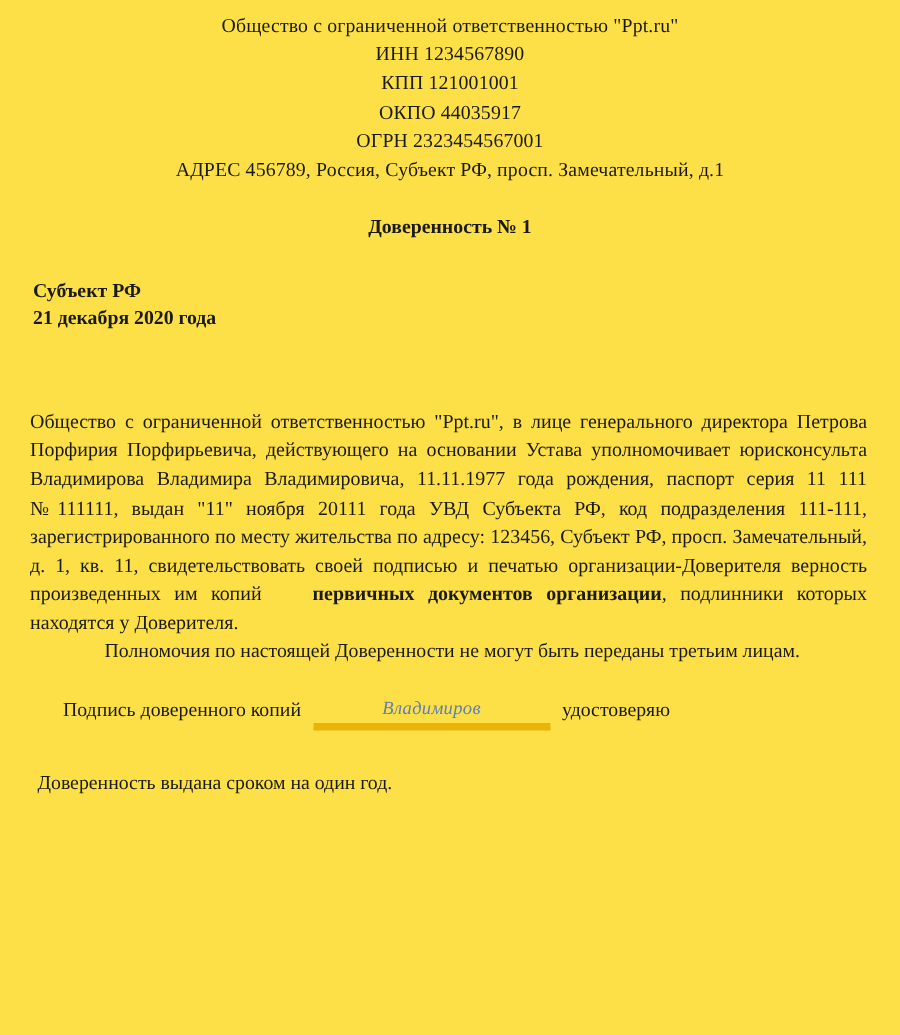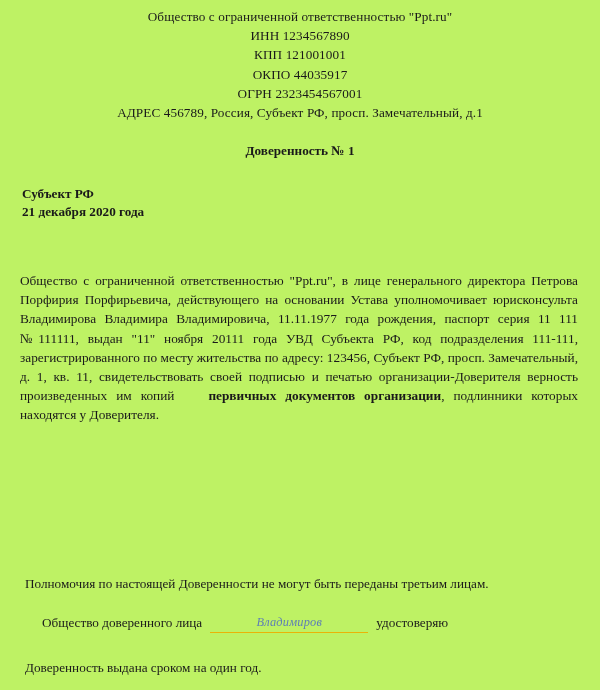--- a/index.html
+++ b/index.html
@@ -10,21 +10,21 @@
   }
   body {
     font-family: "Liberation Serif", "DejaVu Serif", serif;
     color: #1a1a1a;
   }
   .page {
     position: relative;
     width: 600px;
     height: 690px;
     margin: 0 auto;
-    background: #bef264;
+    background: #fde047;
     overflow: hidden;
     box-sizing: border-box;
   }
 
   
   .letterhead {
     padding-top: 7px;
     text-align: center;
   }
   .letterhead .lh-line {
@@ -65,41 +65,41 @@
     font-size: 13.3px;
     line-height: 19.1px;
     text-align: justify;
     text-justify: inter-word;
     margin: 0;
   }
   .body-para b { font-weight: bold; margin-left: 25px; }
 
   
   .clause-powers {
-    margin-top: 150px;
     padding: 0 22px 0 25px;
     font-size: 13.2px;
     line-height: 19px;
+    text-align: center;
   }
 
   .sign-line-row {
     margin-top: 20px;
     padding-left: 42px;
     font-size: 13.2px;
     line-height: 19px;
     display: flex;
     align-items: baseline;
     white-space: nowrap;
   }
   .sig-slot {
     display: inline-block;
     width: 158px;
     margin: 0 8px;
     text-align: center;
-    border-bottom: 1px solid #eab308;
+    border-bottom: 5px solid #eab308;
     position: relative;
     top: -1px;
   }
   .sig-ink {
     font-family: "Liberation Serif", "DejaVu Serif", serif;
     font-style: italic;
     font-size: 12.4px;
     color: #5f7fb5;
     letter-spacing: 0.2px;
   }
@@ -132,20 +132,20 @@
     <span>21 декабря 2020 года</span>
   </div>
 
   <div class="body-block">
     <p class="body-para"><span>Общество с ограниченной ответственностью "Ppt.ru", в лице генерального директора Петрова Порфирия Порфирьевича, действующего на основании Устава уполномочивает юрисконсульта Владимирова Владимира Владимировича, 11.11.1977 года рождения, паспорт серия 11 111 №111111, выдан "11" ноября 20111 года УВД Субъекта РФ, код подразделения 111-111, зарегистрированного по месту жительства по адресу: 123456, Субъект РФ, просп. Замечательный, д. 1, кв. 11, свидетельствовать своей подписью и печатью организации-Доверителя верность произведенных им копий </span><b>первичных документов организации</b><span>, подлинники которых находятся у Доверителя.</span></p>
   </div>
 
   <div class="clause-powers">Полномочия по настоящей Доверенности не могут быть переданы третьим лицам.</div>
 
   <div class="sign-line-row">
-    <span>Общество доверенного лица</span>
+    <span>Подпись доверенного копий</span>
     <span class="sig-slot"><span class="sig-ink">Владимиров</span></span>
     <span>удостоверяю</span>
   </div>
 
   <div class="clause-term">Доверенность выдана сроком на  один год.</div>
 
 </div>
 
 </body></html>

